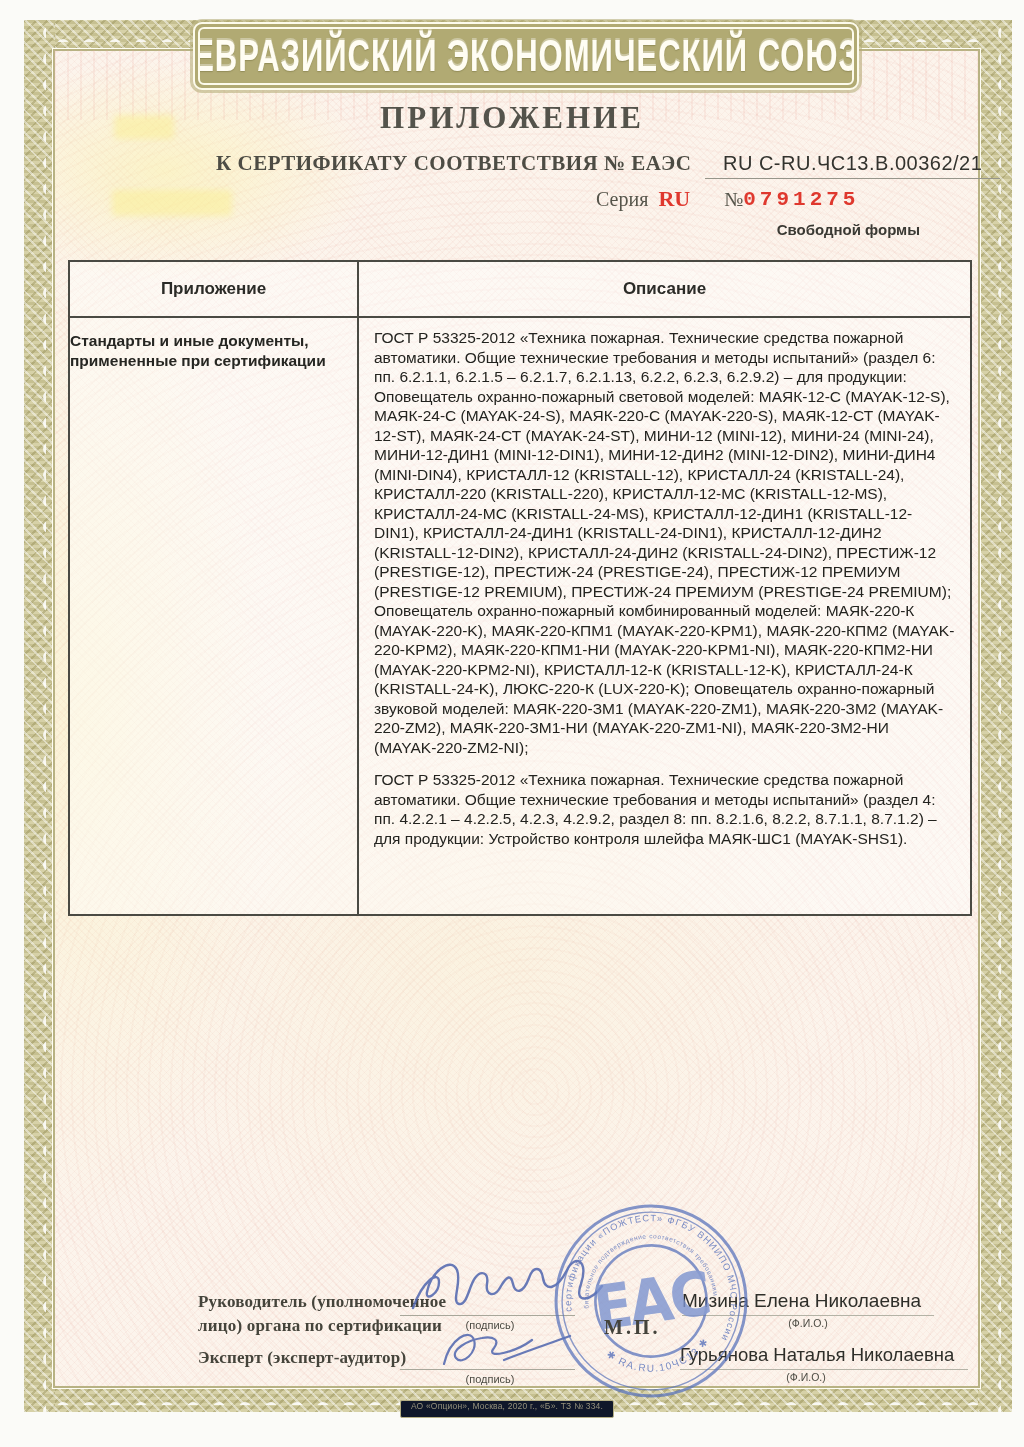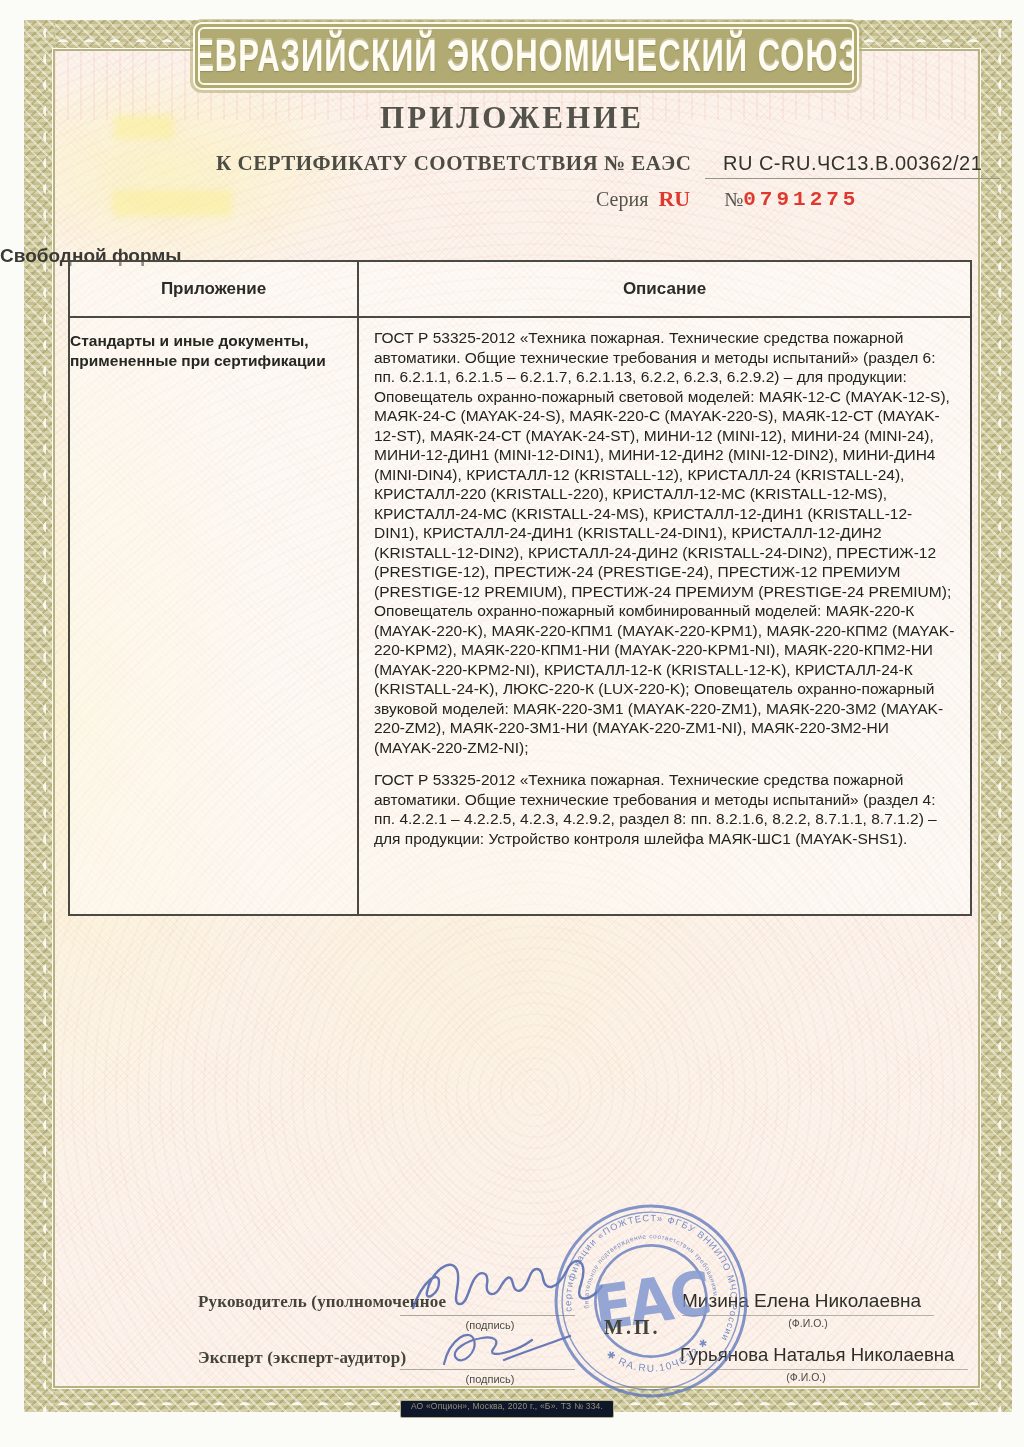--- a/index.html
+++ b/index.html
@@ -65,22 +65,22 @@
   .cert-label{font-family:"Liberation Serif", serif;font-weight:bold;font-size:21px;color:#4d4c44;
     letter-spacing:.5px;white-space:nowrap;}
   .cert-num{flex:1;margin-left:14px;text-align:center;font-family:"Liberation Sans", sans-serif;
     font-size:20px;color:#33332e;letter-spacing:.5px;border-bottom:1.5px solid #96958a;padding-bottom:3px;white-space:nowrap;}
   .series-line{position:absolute;left:596px;top:186px;display:flex;align-items:center;}
   .series-label{font-family:"Liberation Serif", serif;font-size:20px;color:#56554b;}
   .series-value{font-family:"Liberation Serif", serif;font-weight:bold;font-size:22px;color:#df382e;margin-left:10px;}
   .number-sign{font-family:"Liberation Serif", serif;font-size:20px;color:#56554b;margin-left:34px;}
   .blank-number{font-family:"Liberation Mono", monospace;font-weight:bold;font-size:21px;color:#df382e;
     letter-spacing:4px;}
-  .form-type{position:absolute;left:0;top:221px;width:920px;text-align:left;
-    font-family:"Liberation Sans", sans-serif;font-weight:bold;font-size:19px;color:#3a3933;margin-top:24px;}
+  .form-type{position:absolute;left:0;top:221px;width:920px;text-align:right;
+    font-family:"Liberation Sans", sans-serif;font-weight:bold;font-size:15px;color:#3a3933;}
 
   
   .cert-table{position:absolute;left:68px;top:260px;width:904px;height:656px;
     border:2px solid #4a4a43;background:rgba(255,255,255,.42);box-sizing:border-box;overflow:hidden;}
   .t-header{display:grid;grid-template-columns:289px 1fr;height:54px;border-bottom:2px solid #4a4a43;}
   .t-header .th{display:flex;align-items:center;justify-content:center;
     font-weight:bold;font-size:17px;color:#2b2b27;}
   .t-header .th:first-child{border-right:2px solid #4a4a43;}
   .t-row{display:grid;grid-template-columns:289px 1fr;height:600px;}
   .t-cell1{border-right:2px solid #4a4a43;padding:13px 0;box-sizing:border-box;
@@ -149,20 +149,21 @@
     <div class="t-cell1">Стандарты и иные документы, примененные при сертификации</div>
     <div class="t-cell2">
       <p>ГОСТ Р 53325-2012 «Техника пожарная. Технические средства пожарной автоматики. Общие технические требования и методы испытаний» (раздел 6: пп. 6.2.1.1, 6.2.1.5 – 6.2.1.7, 6.2.1.13, 6.2.2, 6.2.3, 6.2.9.2) – для продукции: Оповещатель охранно-пожарный световой моделей: МАЯК-12-С (MAYAK-12-S), МАЯК-24-С (MAYAK-24-S), МАЯК-220-С (MAYAK-220-S), МАЯК-12-СТ (MAYAK-12-ST), МАЯК-24-СТ (MAYAK-24-ST), МИНИ-12 (MINI-12), МИНИ-24 (MINI-24), МИНИ-12-ДИН1 (MINI-12-DIN1), МИНИ-12-ДИН2 (MINI-12-DIN2), МИНИ-ДИН4 (MINI-DIN4), КРИСТАЛЛ-12 (KRISTALL-12), КРИСТАЛЛ-24 (KRISTALL-24), КРИСТАЛЛ-220 (KRISTALL-220), КРИСТАЛЛ-12-МС (KRISTALL-12-MS), КРИСТАЛЛ-24-МС (KRISTALL-24-MS), КРИСТАЛЛ-12-ДИН1 (KRISTALL-12-DIN1), КРИСТАЛЛ-24-ДИН1 (KRISTALL-24-DIN1), КРИСТАЛЛ-12-ДИН2 (KRISTALL-12-DIN2), КРИСТАЛЛ-24-ДИН2 (KRISTALL-24-DIN2), ПРЕСТИЖ-12 (PRESTIGE-12), ПРЕСТИЖ-24 (PRESTIGE-24), ПРЕСТИЖ-12 ПРЕМИУМ (PRESTIGE-12 PREMIUM), ПРЕСТИЖ-24 ПРЕМИУМ (PRESTIGE-24 PREMIUM); Оповещатель охранно-пожарный комбинированный моделей: МАЯК-220-К (MAYAK-220-K), МАЯК-220-КПМ1 (MAYAK-220-KPM1), МАЯК-220-КПМ2 (MAYAK-220-KPM2), МАЯК-220-КПМ1-НИ (MAYAK-220-KPM1-NI), МАЯК-220-КПМ2-НИ (MAYAK-220-KPM2-NI), КРИСТАЛЛ-12-К (KRISTALL-12-K), КРИСТАЛЛ-24-К (KRISTALL-24-K), ЛЮКС-220-К (LUX-220-K); Оповещатель охранно-пожарный звуковой моделей: МАЯК-220-ЗМ1 (MAYAK-220-ZM1), МАЯК-220-ЗМ2 (MAYAK-220-ZM2), МАЯК-220-ЗМ1-НИ (MAYAK-220-ZM1-NI), МАЯК-220-ЗМ2-НИ (MAYAK-220-ZM2-NI);</p>
       <p>ГОСТ Р 53325-2012 «Техника пожарная. Технические средства пожарной автоматики. Общие технические требования и методы испытаний» (раздел 4: пп. 4.2.2.1 – 4.2.2.5, 4.2.3, 4.2.9.2, раздел 8: пп. 8.2.1.6, 8.2.2, 8.7.1.1, 8.7.1.2) – для продукции: Устройство контроля шлейфа МАЯК-ШС1 (MAYAK-SHS1).</p>
     </div>
   </div>
 </div>
 
 <div class="sig-label" style="top:1290px;">
   <div>Руководитель (уполномоченное</div>
+  <div>лицо) органа по сертификации</div>
 </div>
 <div class="sig-line" style="left:400px;top:1300px;width:175px;height:15px;"></div>
 <div class="sig-caption" style="left:425px;top:1319px;width:130px;">(подпись)</div>
 
 <div class="sig-label" style="top:1346px;">
   <div>Эксперт (эксперт-аудитор)</div>
 </div>
 <div class="sig-line" style="left:400px;top:1354px;width:175px;height:15px;"></div>
 <div class="sig-caption" style="left:425px;top:1373px;width:130px;">(подпись)</div>
 

